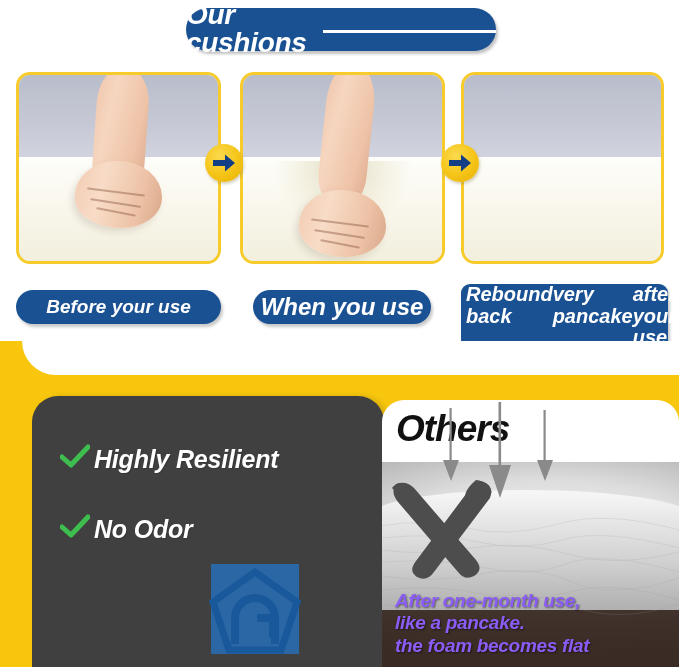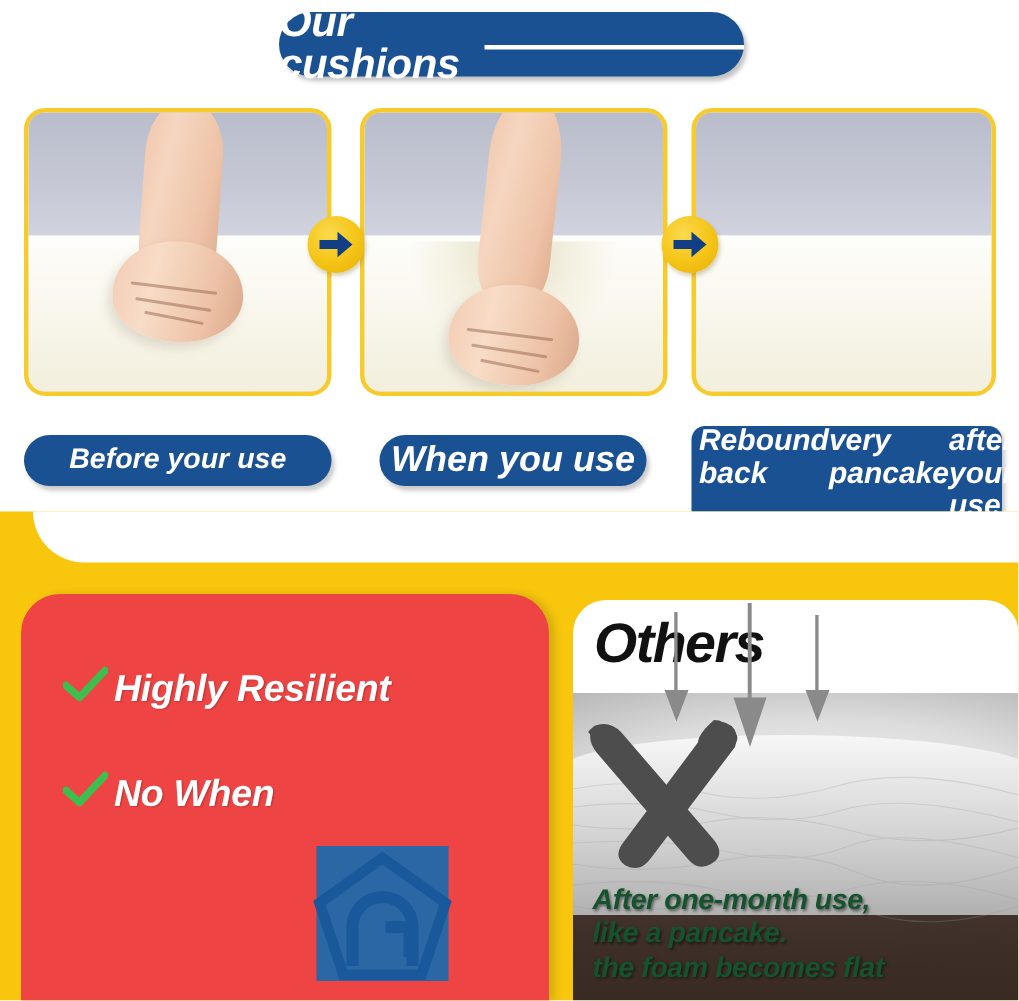--- a/index.html
+++ b/index.html
@@ -157,23 +157,23 @@
     position: absolute;
     left: 22px; top: 341px;
     width: 700px; height: 34px;
     background: #ffffff;
     border-bottom-left-radius: 34px;
   }
 
   
   #features-panel {
     position: absolute;
-    left: 14px; top: 396px;
+    left: 32px; top: 396px;
     width: 352px; height: 271px;
-    background: #ef4444;
+    background: #404040;
     border-top-left-radius: 26px;
     border-top-right-radius: 26px;
     box-shadow: 4px 0 5px rgba(130,110,20,0.28);
     overflow: hidden;
   }
   #features-list {
     position: absolute;
     left: 28px; top: 36px; right: 10px;
   }
   .feature-row {
@@ -243,21 +243,21 @@
   #d-arrow-2 { left: 104px; top: 2px;  }
   #d-arrow-3 { left: 152px; top: 10px; }
   #x-mark {
     position: absolute;
     left: 6px; top: 78px;
     z-index: 4;
   }
   #others-caption {
     position: absolute;
     left: 13px; bottom: 10px;
-    color: #14532d;
+    color: #8b5cf6;
     font-size: 19px;
     font-weight: bold;
     font-style: italic;
     line-height: 1.18;
     letter-spacing: -0.3px;
     text-shadow: 1px 1px 2px rgba(0,0,0,0.5);
     z-index: 5;
   }
 </style>
 </head>
@@ -343,21 +343,21 @@
       <span class="feature-label">Highly Resilient</span>
     </div>
 
 
     <div class="feature-row">
       <span class="check-icon">
         <svg width="30" height="26" viewBox="0 0 30 26" aria-hidden="true">
           <path d="M2 13 L11 21 L28 3" fill="none" stroke="#3DBE4E" stroke-width="5" stroke-linecap="round" stroke-linejoin="round"></path>
         </svg>
       </span>
-      <span class="feature-label">No When</span>
+      <span class="feature-label">No Odor</span>
     </div>
 
   </div>
 </div>
 
 <div id="watermark-logo">
   <svg width="100" height="105" viewBox="0 0 100 105" aria-hidden="true">
     <rect x="6" y="2" width="88" height="90" fill="#2A67A4"></rect>
     <path d="M50 10 L92 40 L76 88 L24 88 L8 40 Z" fill="none" stroke="#18589B" stroke-width="7"></path>
     <path d="M30 82 V56 a20 20 0 0 1 40 0 V82" fill="none" stroke="#18589B" stroke-width="8"></path>

